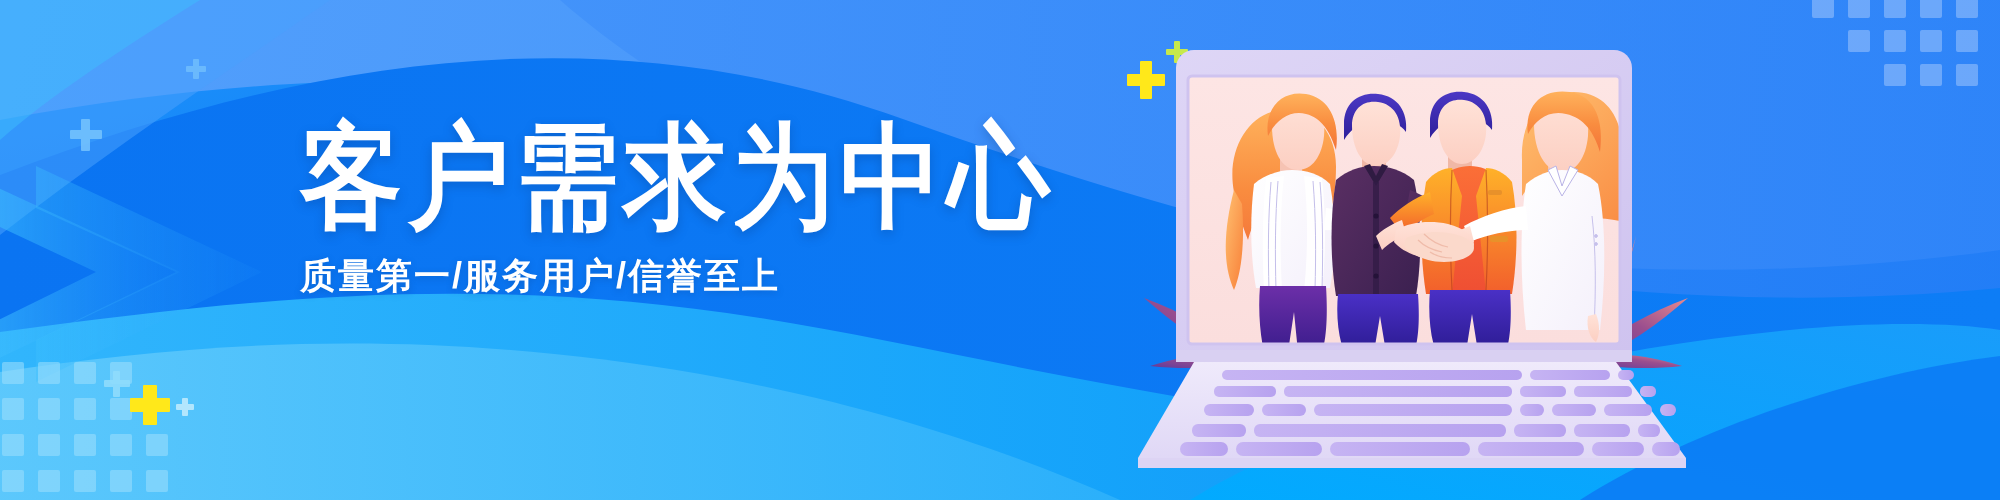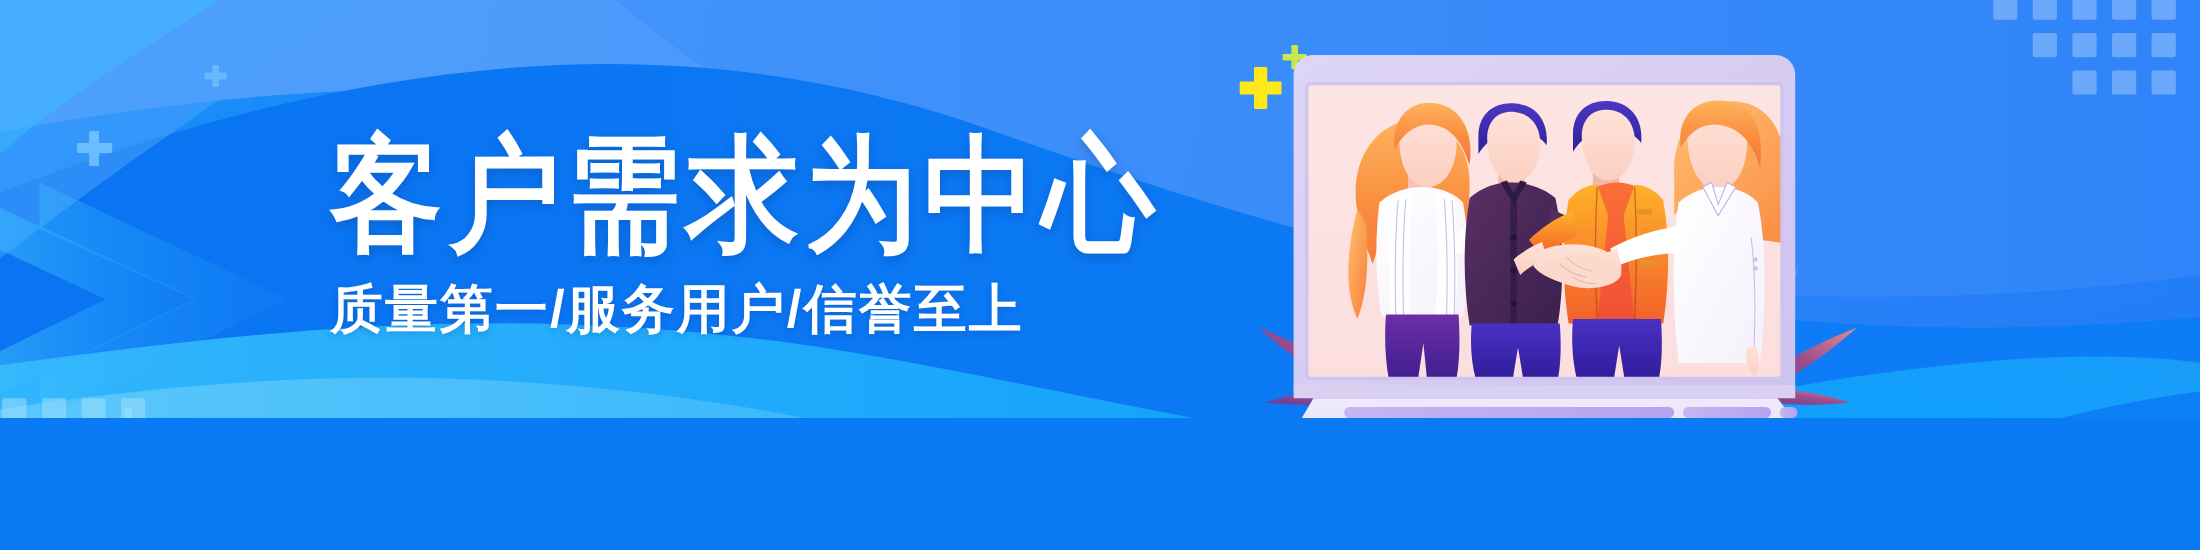--- a/index.html
+++ b/index.html
@@ -4,21 +4,21 @@
 <title>Banner</title>
 <style>
   * { margin:0; padding:0; box-sizing:border-box; }
   html,body { background:#0b7bf5; }
   body {
     font-family: "Liberation Sans", "DejaVu Sans", sans-serif;
   }
   #banner {
     position:relative;
     width:2000px;
-    height:380px;
+    height:500px;
     overflow:hidden;
     background:#0d7df6;
   }
   #banner svg.layer {
     position:absolute;
     top:0; left:0;
     width:2000px;
     height:500px;
     display:block;
   }
@@ -37,21 +37,21 @@
     font-weight:bold;
     color:#ffffff;
     letter-spacing:6px;
     white-space:nowrap;
     text-shadow:0 3px 10px rgba(6,50,120,.28);
     transform:scaleY(1.12);
     transform-origin:left top;
   }
   .subline {
     margin-top:36px;
-    font-size:48px;
+    font-size:36px;
     line-height:1.0;
     font-weight:bold;
     color:#ffffff;
     letter-spacing:2px;
     white-space:nowrap;
     text-shadow:0 2px 7px rgba(6,50,120,.25);
   }
   .laptop-wrap {
     position:absolute;
     left:1130px;

